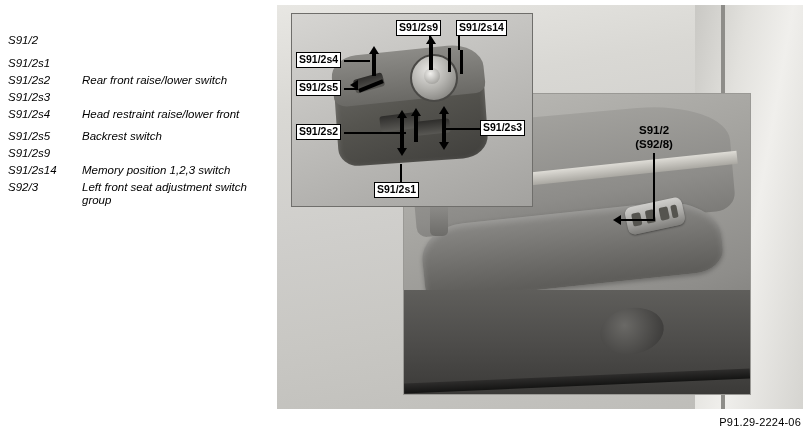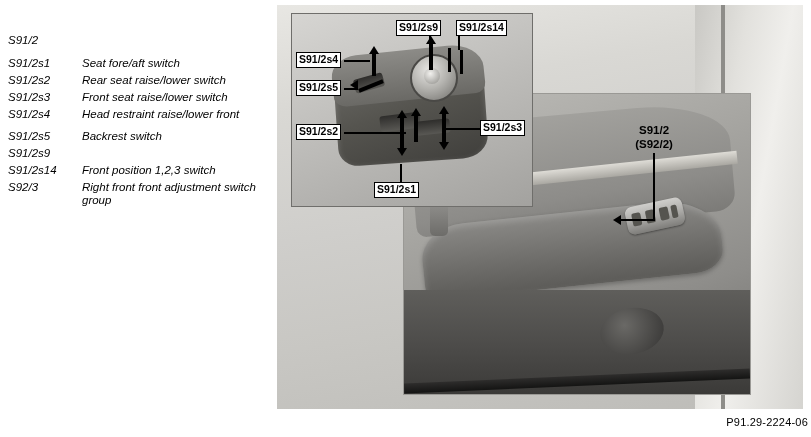--- a/index.html
+++ b/index.html
@@ -273,73 +273,71 @@
     background: #ffffff;
     padding: 1px 2px;
     white-space: nowrap;
     border: 1px solid #000;
     line-height: 1.1;
   }
 
   
   #fig-number {
     position: absolute;
-    right: 3px;
+    right: 10px;
     top: 416px;
     font-size: 11px;
     color: #000;
     letter-spacing: .2px;
   }
 </style>
 </head>
 <body>
 
 <div id="legend">
 
   <div class="legend-row">
     <div class="legend-code">S91/2</div>
   </div>
 
   <div class="legend-row" style="margin-top:10px;">
     <div class="legend-code">S91/2s1</div>
-    <div class="legend-desc">Seat fore/aft switch</div>
   </div>
 
   <div class="legend-row">
     <div class="legend-code">S91/2s2</div>
-    <div class="legend-desc">Rear seat raise/lower switch</div>
+    <div class="legend-desc">Rear front raise/lower switch</div>
   </div>
 
   <div class="legend-row">
     <div class="legend-code">S91/2s3</div>
-    <div class="legend-desc">Front seat raise/lower switch</div>
   </div>
 
   <div class="legend-row">
     <div class="legend-code">S91/2s4</div>
     <div class="legend-desc">Head restraint raise/lower front</div>
   </div>
 
   <div class="legend-row" style="margin-top:10px;">
     <div class="legend-code">S91/2s5</div>
     <div class="legend-desc">Backrest switch</div>
   </div>
 
   <div class="legend-row">
     <div class="legend-code">S91/2s9</div>
   </div>
 
   <div class="legend-row">
     <div class="legend-code">S91/2s14</div>
-    <div class="legend-desc">Front position 1,2,3 switch</div>
+    <div class="legend-desc">Memory position 1,2,3 switch</div>
   </div>
 
   <div class="legend-row">
     <div class="legend-code">S92/3</div>
-    <div class="legend-desc">Right front front adjustment switch group</div>
+    <div class="legend-desc">Left front seat adjustment switch group</div>
   </div>
 
 </div>
 
 <div id="figure">
 
   <div id="door-photo">
     <div class="door-bg"></div>
     <div class="body-right"></div>
 
@@ -360,21 +358,21 @@
       <div class="seal"></div>
     </div>
 
     <div class="leader" style="left:376px; top:148px; width:2px; height:68px;"></div>
     <div class="leader" style="left:344px; top:214px; width:34px; height:2px;"></div>
     <div class="arr-head arr-left" style="left:336px; top:210px;"></div>
   </div>
 
   <div id="door-callout">
     <div class="label">S91/2</div>
-    <div class="label">(S92/2)</div>
+    <div class="label">(S92/8)</div>
   </div>
 
   <div id="inset">
     <div class="inset-bg"></div>
 
     <div class="sw-body"></div>
     <div class="sw-top"></div>
     <div class="knob"></div>
     <div class="rocker r1"></div>
     <div class="rocker r2"></div>

